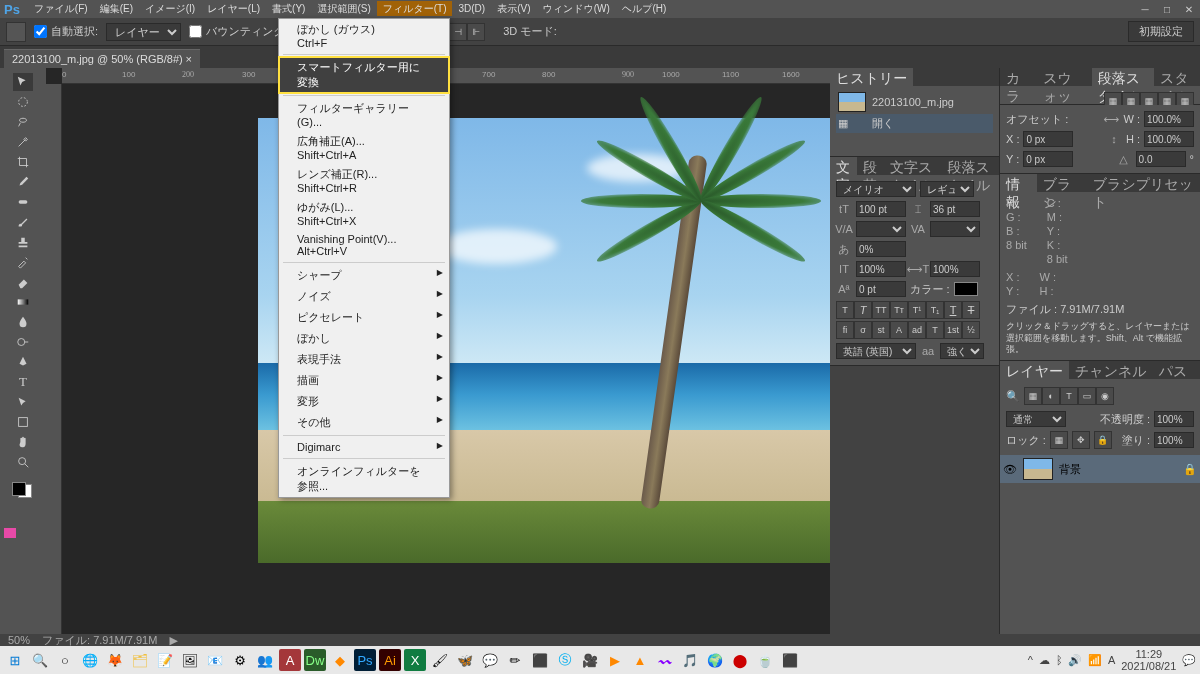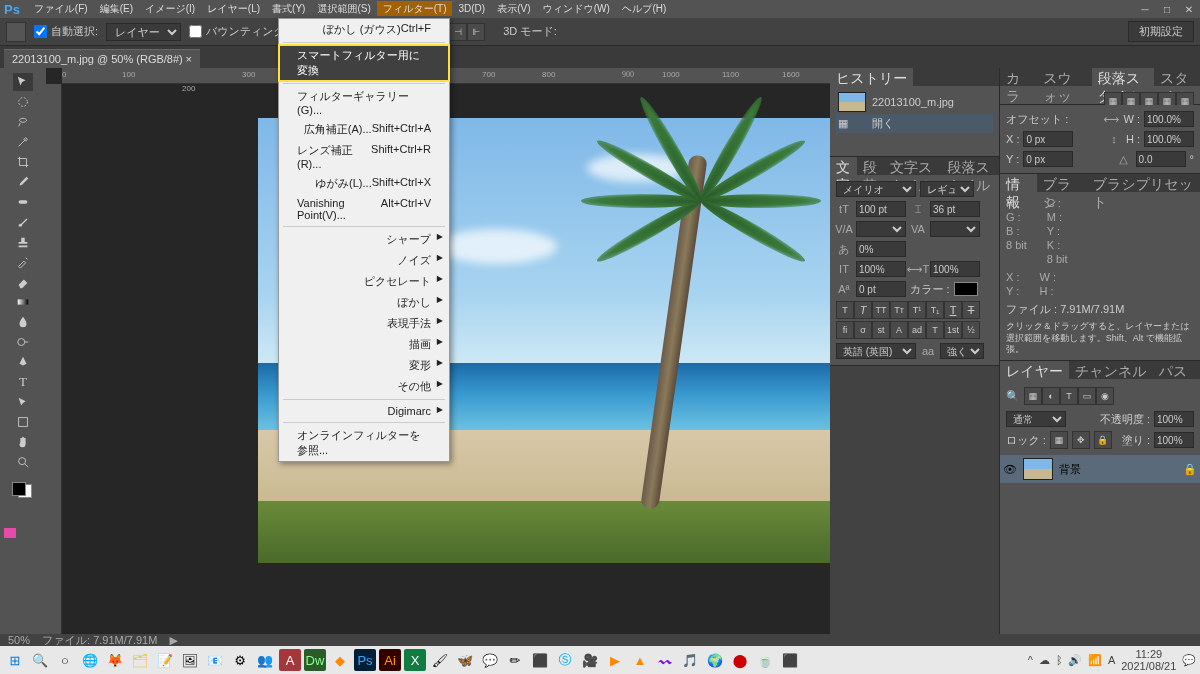--- a/index.html
+++ b/index.html
@@ -60,21 +60,21 @@
 .char-ico { width: 16px; height: 14px; display: flex; align-items: center; justify-content: center; color: #aaa; }
 .btn-row { display: flex; gap: 0; margin: 2px 0; }
 .mini-btn { width: 18px; height: 18px; border: 1px solid #333; background: #4a4a4a; display: flex; align-items: center; justify-content: center; color: #ccc; font-size: 9px; }
 .info-line { display: flex; justify-content: space-between; padding: 1px 0; color: #aaa; }
 .layer-row { display: flex; align-items: center; gap: 6px; padding: 3px; background: #5a6a7a; }
 .layer-thumb { width: 30px; height: 22px; background: linear-gradient(#7fb8e8 50%, #c8b890 50%); border: 1px solid #222; }
 .eye { width: 14px; }
 
 
 .dropdown { position: absolute; left: 278px; top: 18px; width: 172px; background: #f0f0f0; border: 1px solid #999; box-shadow: 2px 2px 6px rgba(0,0,0,0.4); z-index: 100; }
-.dd-item { display: flex; justify-content: flex-end; padding: 3px 18px 3px 18px; color: #222; font-size: 11px; position: relative; }
+.dd-item { display: flex; justify-content: space-between; padding: 3px 18px 3px 18px; color: #222; font-size: 11px; position: relative; flex-direction: column; }
 .dd-item.highlighted { background: #404040; color: #fff; outline: 2px solid #ffe040; outline-offset: -1px; }
 .dd-sep { height: 1px; background: #ccc; margin: 2px 4px; }
 .dd-sub::after { content: "▶"; font-size: 8px; position: absolute; right: 6px; }
 
 .statusbar { position: absolute; left: 0; right: 0; bottom: 28px; height: 12px; background: #424242; color: #aaa; font-size: 9px; padding: 0 8px; display: flex; gap: 12px; align-items: center; }
 
 .taskbar { position: absolute; bottom: 0; left: 0; right: 0; height: 28px; background: #e8e8e8; display: flex; align-items: center; padding: 0 4px; gap: 3px; }
 .task-ico { width: 22px; height: 22px; display: flex; align-items: center; justify-content: center; font-size: 13px; border-radius: 2px; }
 .tray { margin-left: auto; display: flex; align-items: center; gap: 6px; color: #444; font-size: 10px; }
 .clock { text-align: center; line-height: 1.1; font-size: 10px; }
@@ -234,21 +234,21 @@
     <div style="position:relative;width:22px;height:22px;margin-top:6px">
       <div class="swatch-bg"></div>
         <div class="swatch-fg"></div>
     </div>
   </div>
 
   <div class="canvas-area">
     <div class="ruler-h">
         <div class="ruler-tick" style="left: 0px; top: 2px;">0</div>
         <div class="ruler-tick" style="left: 60px; top: 2px;">100</div>
-        <div class="ruler-tick" style="left: 120px; top: 16px;">200</div>
+        <div class="ruler-tick" style="left: 120px; top: 2px; font-family: Liberation Serif, serif;">200</div>
         <div class="ruler-tick" style="left: 180px; top: 2px;">300</div>
         <div class="ruler-tick" style="left: 240px; top: 2px;">400</div>
         <div class="ruler-tick" style="left: 300px; top: 2px;">500</div>
         <div class="ruler-tick" style="left: 360px; top: 2px;">600</div>
         <div class="ruler-tick" style="left: 420px; top: 2px;">700</div>
         <div class="ruler-tick" style="left: 480px; top: 2px;">800</div>
         <div class="ruler-tick" style="left: 560px; top: 2px; font-family: Liberation Serif, serif;">900</div>
         <div class="ruler-tick" style="left: 600px; top: 2px;">1000</div>
         <div class="ruler-tick" style="left: 660px; top: 2px;">1100</div>
         <div class="ruler-tick" style="left: 720px; top: 2px;">1600</div>

